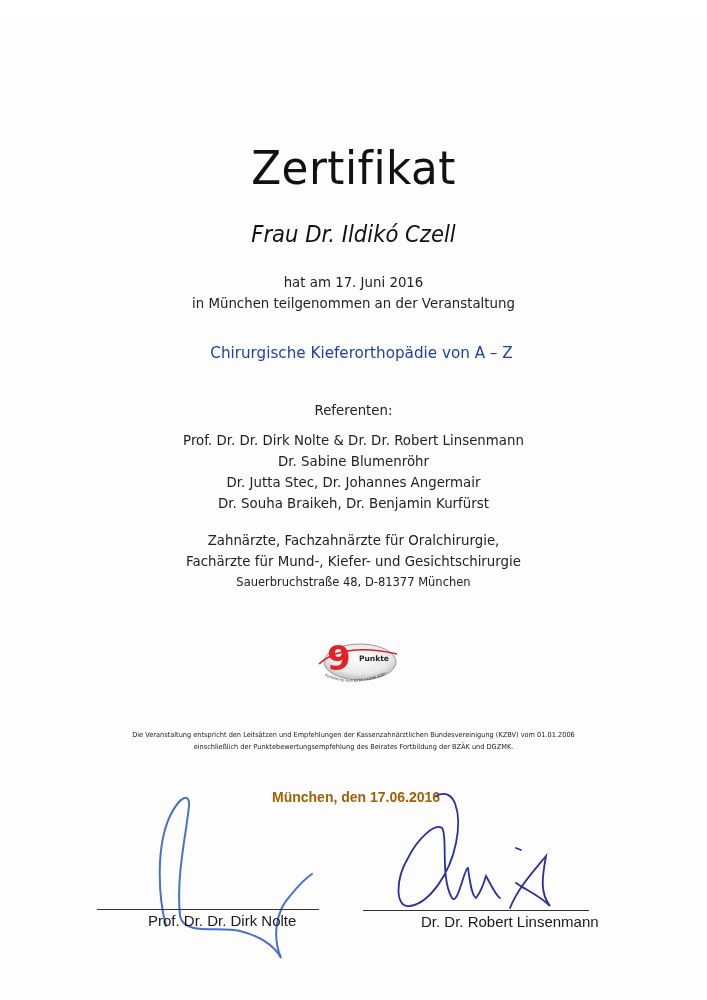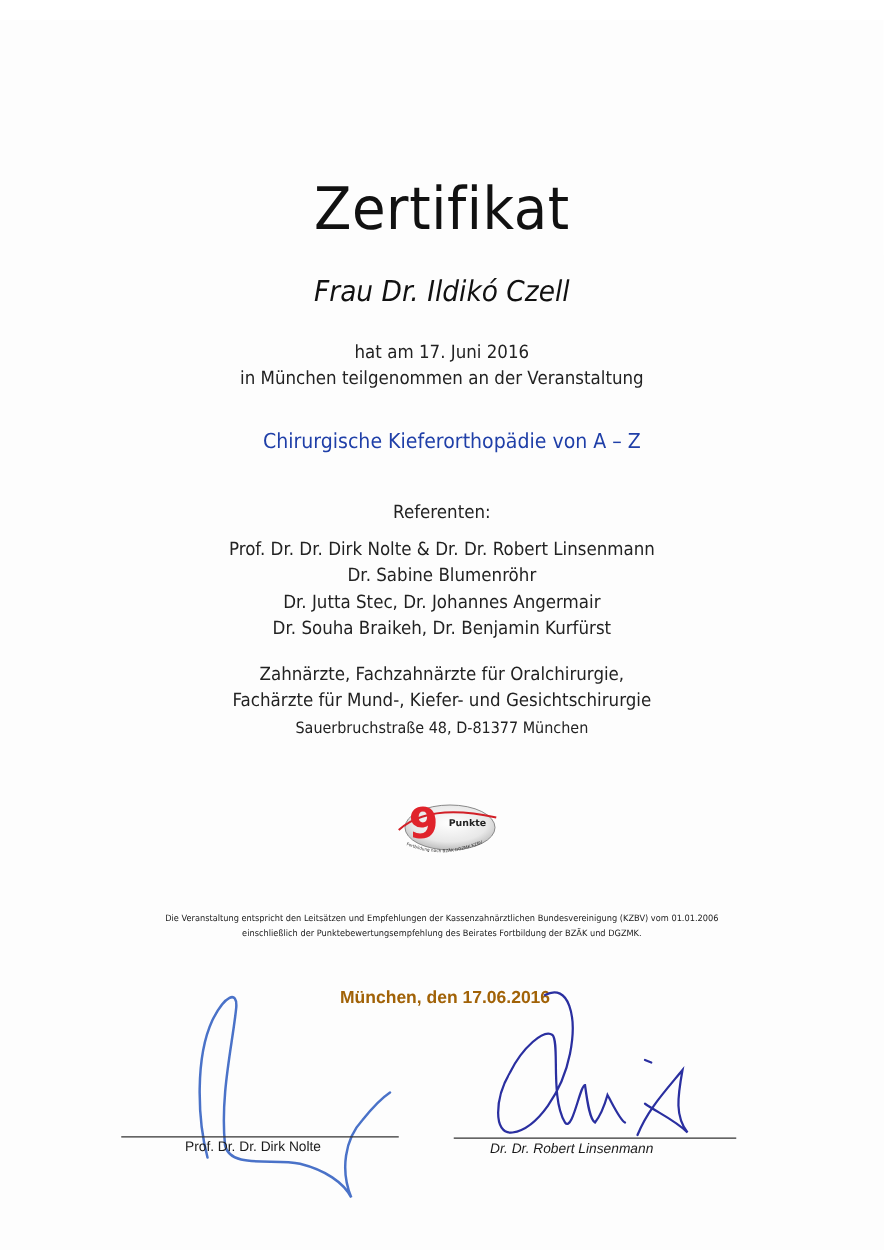--- a/index.html
+++ b/index.html
@@ -86,21 +86,21 @@
       white-space: nowrap;
     }
     .sig-rule {
       position: absolute;
       height: 1px;
       background: #333;
     }
     .sig-name {
       position: absolute;
       font-family: "Liberation Sans", sans-serif;
-      font-size: 11px;
+      font-size: 15px;
       color: #1a1a1a;
       white-space: nowrap;
     }
     .signature {
       position: absolute;
     }
   </style>
 </head>
 <body>
 
@@ -157,15 +157,15 @@
   <svg class="signature" style="left:360px; top:772px;" width="260" height="130" viewBox="0 0 260 130">
     <path d="M76 8 C95 -2 102 25 96 55 C90 85 70 115 50 118 C34 120 36 90 48 70 C58 50 75 35 82 40 C88 46 80 90 92 110 C98 118 104 80 108 80 C110 95 112 108 116 110 C120 105 124 95 126 88 C130 95 136 108 140 110" fill="none" stroke="#2a2fa0" stroke-width="1.8" stroke-linecap="round"></path>
     <path d="M156 60 L161 62" stroke="#2a2fa0" stroke-width="1.8" stroke-linecap="round"></path>
     <path d="M150 120 C158 100 172 85 186 68 C182 90 180 105 190 118 C180 108 166 102 156 95" fill="none" stroke="#2a2fa0" stroke-width="1.8" stroke-linecap="round"></path>
   </svg>
 
   <div class="sig-rule" style="left:97px; top:893px; width:222px;"></div>
   <div class="sig-name" style="left:148px; top:896px;">Prof. Dr. Dr. Dirk Nolte</div>
 
   <div class="sig-rule" style="left:363px; top:894px; width:226px;"></div>
-  <div class="sig-name" style="left:392px; top:897px;font-style:italic;">Dr. Dr. Robert Linsenmann</div>
+  <div class="sig-name" style="left:421px; top:897px;">Dr. Dr. Robert Linsenmann</div>
 
 </div>
 
 </body></html>

